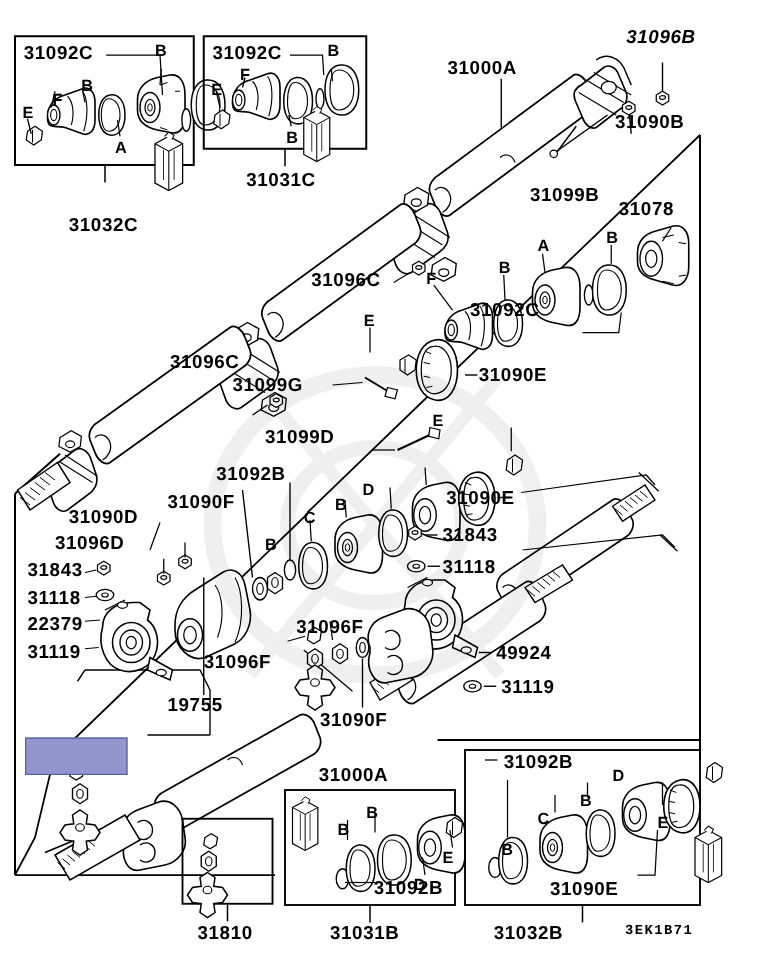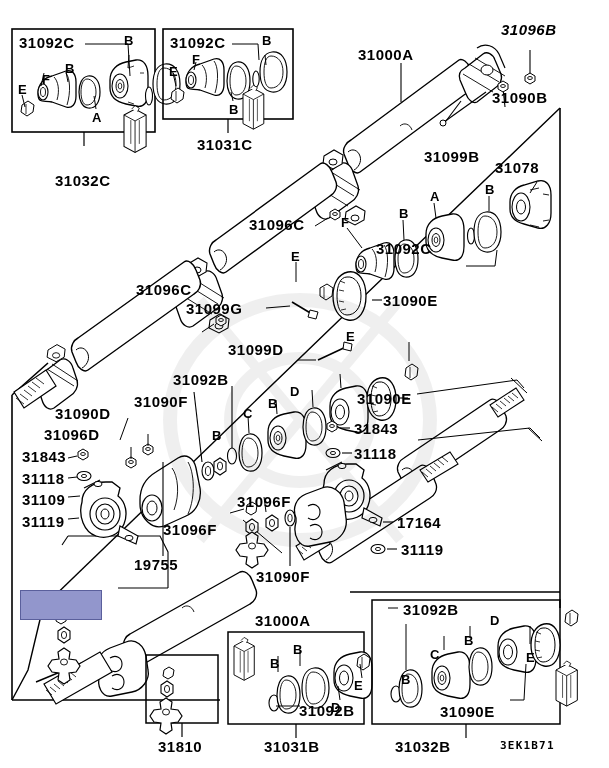--- a/index.html
+++ b/index.html
@@ -606,51 +606,51 @@
   <div class="lbl pn" style="left:358px;top:46px;">31000A</div>
   <div class="lbl pn" style="left:501px;top:21px;font-style:italic;">31096B</div>
   <div class="lbl pn" style="left:492px;top:89px;">31090B</div>
   <div class="lbl pn" style="left:424px;top:128px;margin-top:20px;">31099B</div>
   <div class="lbl pn" style="left:495px;top:159px;">31078</div>
   <div class="lbl pn" style="left:376px;top:240px;">31092C</div>
   <div class="lbl pn" style="left:383px;top:292px;">31090E</div>
   <div class="lbl pn" style="left:249px;top:216px;">31096C</div>
   <div class="lbl pn" style="left:136px;top:281px;">31096C</div>
   <div class="lbl pn" style="left:186px;top:300px;">31099G</div>
-  <div class="lbl pn" style="left:228px;top:341px;">31099D</div>
+  <div class="lbl pn" style="left:212px;top:341px;">31099D</div>
 
   <div class="lbl sub" style="left:399px;top:206px;">B</div>
   <div class="lbl sub" style="left:430px;top:189px;">A</div>
   <div class="lbl sub" style="left:485px;top:182px;">B</div>
   <div class="lbl sub" style="left:341px;top:215px;">F</div>
   <div class="lbl sub" style="left:291px;top:249px;">E</div>
   <div class="lbl sub" style="left:346px;top:329px;">E</div>
 
   <div class="lbl pn" style="left:173px;top:371px;">31092B</div>
   <div class="lbl pn" style="left:134px;top:393px;">31090F</div>
   <div class="lbl pn" style="left:55px;top:405px;">31090D</div>
   <div class="lbl pn" style="left:44px;top:426px;">31096D</div>
   <div class="lbl pn" style="left:22px;top:448px;">31843</div>
   <div class="lbl pn" style="left:22px;top:470px;">31118</div>
-  <div class="lbl pn" style="left:22px;top:491px;">31109</div>
+  <div class="lbl pn" style="left:22px;top:491px;">22379</div>
   <div class="lbl pn" style="left:22px;top:513px;">31119</div>
   <div class="lbl pn" style="left:134px;top:556px;">19755</div>
   <div class="lbl pn" style="left:163px;top:521px;">31096F</div>
   <div class="lbl pn" style="left:237px;top:493px;">31096F</div>
   <div class="lbl pn" style="left:256px;top:568px;">31090F</div>
 
   <div class="lbl sub" style="left:212px;top:428px;">B</div>
   <div class="lbl sub" style="left:243px;top:406px;">C</div>
   <div class="lbl sub" style="left:268px;top:396px;">B</div>
   <div class="lbl sub" style="left:290px;top:384px;">D</div>
 
   <div class="lbl pn" style="left:357px;top:390px;">31090E</div>
   <div class="lbl pn" style="left:354px;top:420px;">31843</div>
   <div class="lbl pn" style="left:354px;top:445px;">31118</div>
-  <div class="lbl pn" style="left:397px;top:514px;">17164</div>
+  <div class="lbl pn" style="left:397px;top:514px;">49924</div>
   <div class="lbl pn" style="left:401px;top:541px;">31119</div>
 
   <div class="lbl pn" style="left:255px;top:612px;">31000A</div>
   <div class="lbl pn" style="left:158px;top:738px;text-align:center;">31810</div>
   <div class="lbl pn" style="left:264px;top:738px;">31031B</div>
   <div class="lbl pn" style="left:299px;top:702px;">31092B</div>
   <div class="lbl pn" style="left:395px;top:738px;">31032B</div>
   <div class="lbl pn" style="left:403px;top:601px;">31092B</div>
   <div class="lbl pn" style="left:440px;top:703px;">31090E</div>
 
@@ -658,15 +658,15 @@
   <div class="lbl sub" style="left:293px;top:642px;">B</div>
   <div class="lbl sub" style="left:331px;top:700px;">D</div>
   <div class="lbl sub" style="left:354px;top:678px;">E</div>
 
   <div class="lbl sub" style="left:401px;top:672px;">B</div>
   <div class="lbl sub" style="left:430px;top:647px;">C</div>
   <div class="lbl sub" style="left:464px;top:633px;">B</div>
   <div class="lbl sub" style="left:490px;top:613px;">D</div>
   <div class="lbl sub" style="left:526px;top:650px;">E</div>
 
-  <div class="lbl code" style="left:500px;top:739px;">3EK1B71</div>
+  <div class="lbl code" style="left:500px;top:739px;font-family:Liberation Mono, monospace;">3EK1B71</div>
 
 </div>
 
 </body></html>

